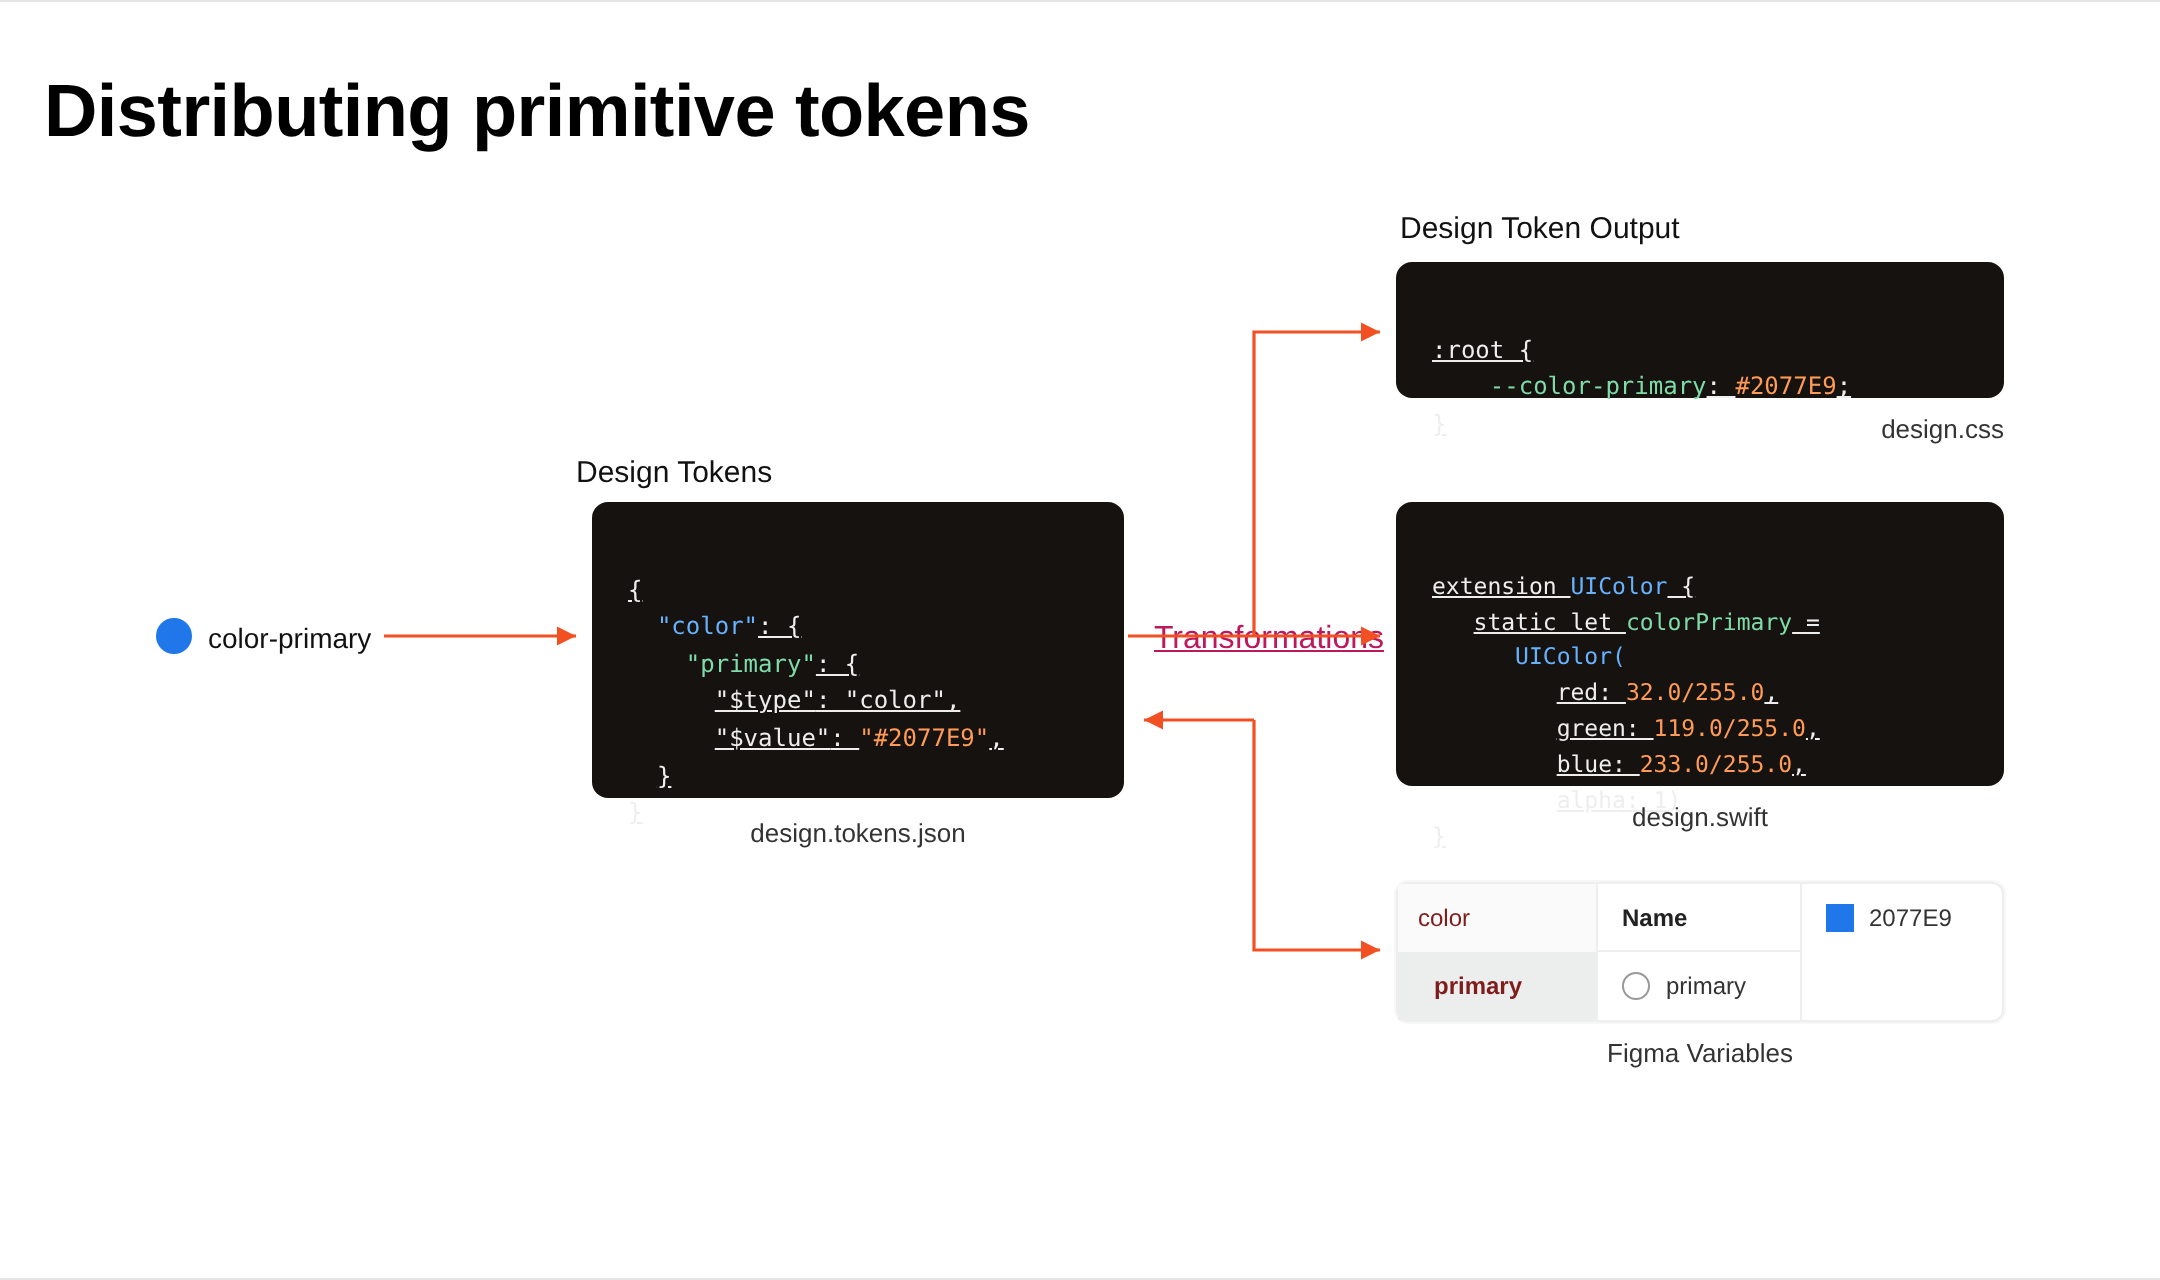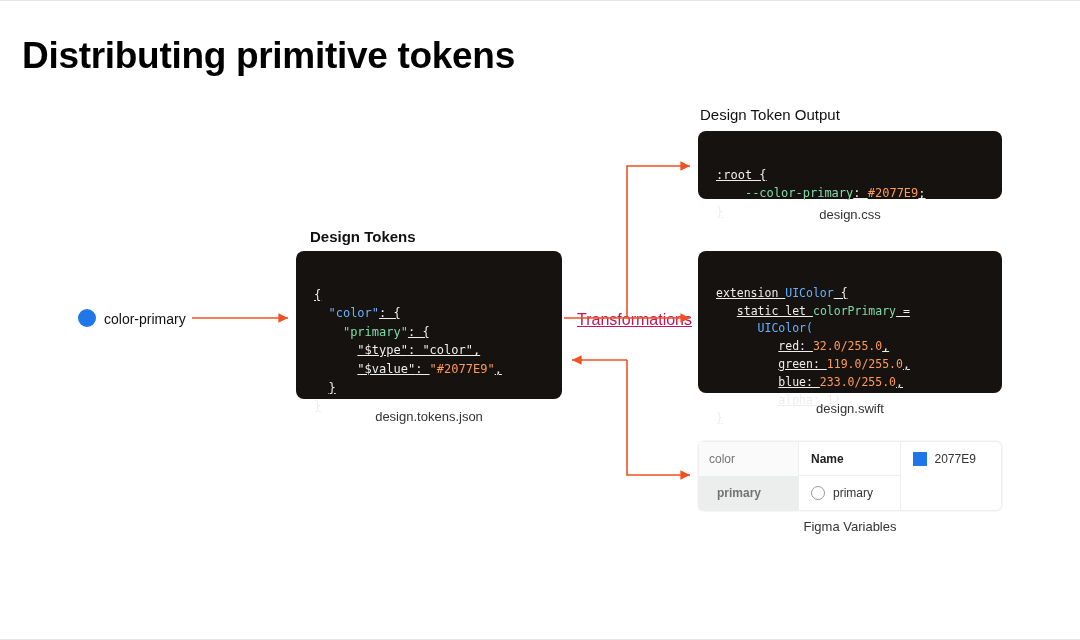--- a/index.html
+++ b/index.html
@@ -80,21 +80,21 @@
   .figma .side {
     width: 100px;
     background: #fafafa;
     border-right: 1px solid #eee;
   }
   .figma .side .row {
     height: 34px;
     display: flex;
     align-items: center;
     padding-left: 10px;
-    color: #737373;
+    color: #7f1d1d;
   }
   .figma .side .row.sel {
     background: #eceded;
     font-weight: 600;
     padding-left: 18px;
   }
   .figma .cols {
     flex: 1;
     display: flex;
   }
@@ -143,41 +143,41 @@
   }
 </style>
 </head>
 <body>
 
 <h1 class="title">Distributing primitive tokens</h1>
 
 <div class="swatch" style="top:308px; left:78px;"></div>
 <div class="token-label" style="top:310px; left:104px;">color-primary</div>
 
-<div class="section-label" style="top:227px; left:310px;font-weight:bold;">Design Tokens</div>
+<div class="section-label" style="top:227px; left:288px;">Design Tokens</div>
 
 <div class="code-box" style="top:250px; left:296px; width:266px; height:148px;">
 <span class="k-white">{</span>
   <span class="k-blue">"color"</span><span class="k-white">: {</span>
     <span class="k-green">"primary"</span><span class="k-white">: {</span>
       <span class="k-white">"$type"</span><span class="k-white">: "color",</span>
       <span class="k-white">"$value"</span><span class="k-white">: </span><span class="k-orange">"#2077E9"</span><span class="k-white">,</span>
   <span class="k-white">}</span>
 <span class="k-white">}</span></div>
 <div class="caption" style="top:408px; left:296px; width:266px;">design.tokens.json</div>
 
 <div class="transform-label" style="top:310px; left:577px;">Transformations</div>
 
 <div class="section-label" style="top:105px; left:700px;">Design Token Output</div>
 
 <div class="code-box" style="top:130px; left:698px; width:304px; height:68px;">
 <span class="k-white">:root {</span>
     <span class="k-green">--color-primary</span><span class="k-white">: </span><span class="k-orange">#2077E9</span><span class="k-white">;</span>
 <span class="k-white">}</span></div>
-<div class="caption" style="top:206px; left:698px; width:304px;">design.css</div>
+<div class="caption" style="top:206px; left:698px; width:304px;text-align:right;">design.css</div>
 
 <div class="code-box" style="top:250px; left:698px; width:304px; height:142px; font-size:11.5px;">
 <span class="k-white">extension </span><span class="k-blue">UIColor</span><span class="k-white"> {</span>
    <span class="k-white">static let </span><span class="k-green">colorPrimary</span><span class="k-white"> =</span>
       <span class="k-blue">UIColor(</span>
          <span class="k-white">red: </span><span class="k-orange">32.0/255.0</span><span class="k-white">,</span>
          <span class="k-white">green: </span><span class="k-orange">119.0/255.0</span><span class="k-white">,</span>
          <span class="k-white">blue: </span><span class="k-orange">233.0/255.0</span><span class="k-white">,</span>
          <span class="k-white">alpha: 1)</span>
 <span class="k-white">}</span></div>

